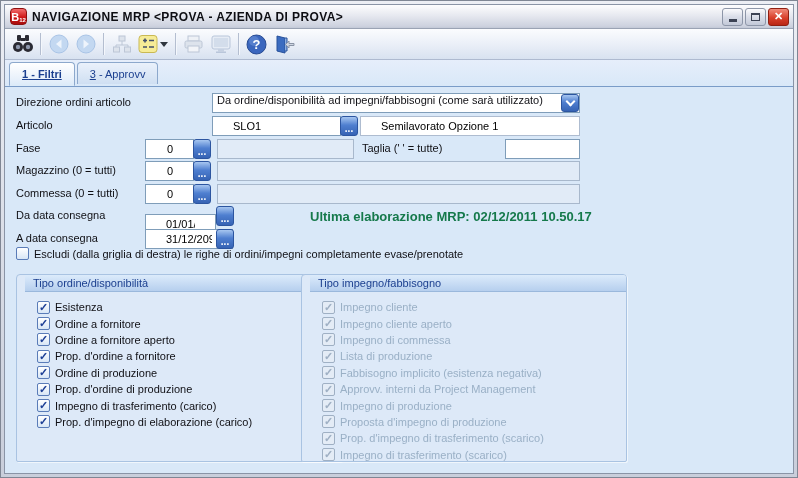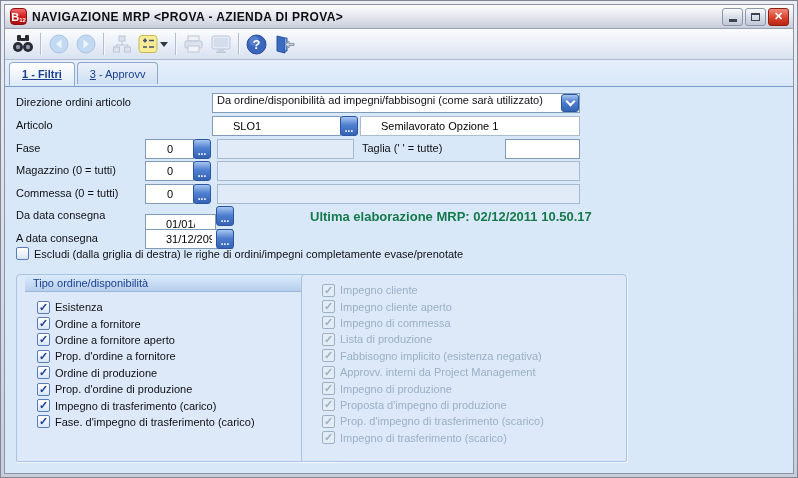--- a/index.html
+++ b/index.html
@@ -256,26 +256,27 @@
          <div class="cbitem">
                 <span class="cb ck"></span>
                 <span class="cblabel">Prop. d'ordine di produzione</span>
               </div>
          <div class="cbitem">
                 <span class="cb ck"></span>
                 <span class="cblabel">Impegno di trasferimento (carico)</span>
               </div>
          <div class="cbitem">
                 <span class="cb ck"></span>
-                <span class="cblabel">Fase. d'impegno di trasferimento (carico)</span>
+                <span class="cblabel">Prop. d'impegno di elaborazione (carico)</span>
               </div>
        </div>
      </div>
 
      <div class="gbox" style="left:296px;top:187px;">
+       <div class="ghead">Tipo impegno/fabbisogno</div>
        <div class="glist">
          <div class="cbitem dis">
                 <span class="cb ck"></span>
                 <span class="cblabel">Impegno cliente</span>
               </div>
          <div class="cbitem dis">
                 <span class="cb ck"></span>
                 <span class="cblabel">Impegno cliente aperto</span>
               </div>
          <div class="cbitem dis">

